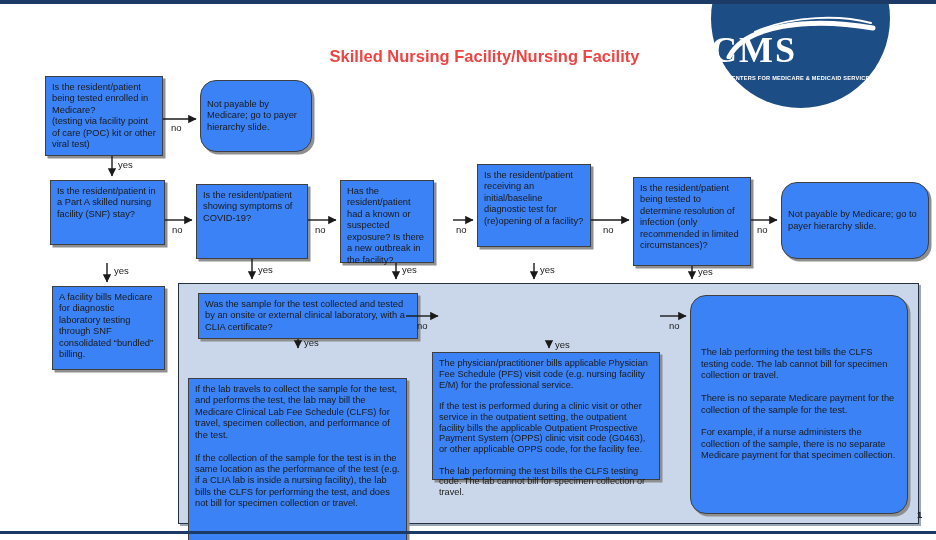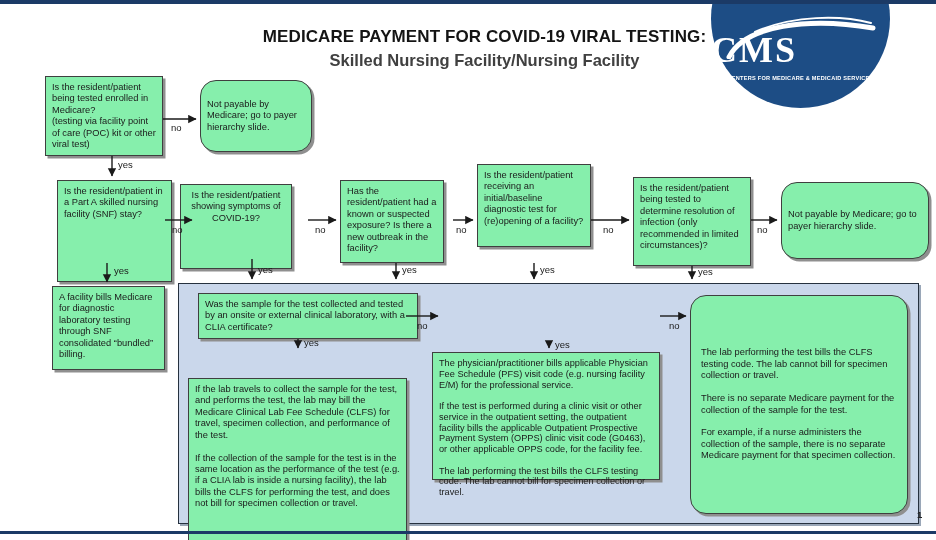--- a/index.html
+++ b/index.html
@@ -6,39 +6,39 @@
   body { font-family: "Liberation Sans", "DejaVu Sans", sans-serif; background: #fff; }
   #canvas {
     position: relative; width: 936px; height: 540px;
     background: #fff; overflow: hidden;
   }
   .topbar { position: absolute; left: 0; top: 0; width: 936px; height: 4px; background: #1b3a66; z-index: 8; }
   .bottombar { position: absolute; left: 0; top: 531px; width: 936px; height: 3px; background: #1b3a66; z-index: 8; }
 
   .title-wrap { position: absolute; left: 232px; top: 27px; width: 505px; text-align: center; z-index: 4; }
   .title-l1 { font-size: 17px; font-weight: bold; color: #141414; letter-spacing: 0.1px; }
-  .title-l2 { font-size: 16.5px; font-weight: bold; color: #404040; margin-top: 4px; }
+  .title-l2 { font-size: 16.5px; font-weight: bold; color: #ef4444; margin-top: 20px; }
 
   .logo-circle {
     position: absolute; left: 711px; top: -71px; width: 179px; height: 179px;
     background: #1d4d85; border-radius: 50%; z-index: 3;
   }
   .logo-acronym {
     position: absolute; top: 103px; left: 0; width: 100%; 
     font-family: "Liberation Serif", "DejaVu Serif", serif;
     color: #fff; font-weight: bold; font-size: 36px; line-height: 1; letter-spacing: 2px;
   }
   .logo-tagline {
     position: absolute; top: 146px; left: 0; width: 100%; text-align: center;
     color: #fff; font-size: 5.6px; letter-spacing: 0.25px; font-weight: bold;
   }
   .logo-swoosh { position: absolute; left: 10px; top: 86px; }
 
   .fbox {
-    position: absolute; background: #86efac; border: 1.3px solid #3f3f3f;
+    position: absolute; background: #3b82f6; border: 1.3px solid #3f3f3f;
     box-shadow: 2.5px 2.5px 0 #8f8f8f;
     font-size: 9.3px; line-height: 1.23; color: #1a1a1a;
     padding: 5px 6px; white-space: pre-line; z-index: 2;
   }
   .vcenter { display: flex; align-items: center; border-radius: 16px; }
   .vcenter > span { display: block; }
 
   .container-blue {
     position: absolute; left: 178px; top: 283px; width: 741px; height: 241px;
     background: #cad7eb; border: 1.5px solid #26313f; box-shadow: 2px 2px 0 #9aa7b8;
@@ -56,40 +56,39 @@
 </style>
 </head>
 <body>
 
 <div id="canvas">
 
   <div class="topbar"></div>
   <div class="bottombar"></div>
 
   <div class="title-wrap">
-    <div class="title-l1">MEDICARE PAYMENT FOR COVID-19 VIRAL TESTING:</div>
     <div class="title-l2">Skilled Nursing Facility/Nursing Facility</div>
   </div>
 
   <div class="logo-circle">
     <svg class="logo-swoosh" width="160" height="44" viewBox="0 0 160 44">
       <path d="M8,42 C24,10 88,2 152,13" stroke="#ffffff" stroke-width="5" fill="none" stroke-linecap="round"></path>
       <path d="M34,17 C72,0 120,0 150,8" stroke="#ffffff" stroke-width="2" fill="none" stroke-linecap="round"></path>
     </svg>
     <div class="logo-acronym">CMS</div>
     <div class="logo-tagline">CENTERS FOR MEDICARE &amp; MEDICAID SERVICES</div>
   </div>
 
   <div class="fbox" style="left:45px; top:76px; width:118px; height:80px;">Is the resident/patient being tested enrolled in Medicare?
 (testing via facility point of care (POC) kit or other viral test)</div>
   <div class="fbox vcenter" style="left:200px; top:80px; width:112px; height:72px;"><span>Not payable by Medicare; go to payer hierarchy slide.</span></div>
 
-  <div class="fbox" style="left:57px; top:180px; width:115px; height:102px;">Is the resident/patient in a Part A skilled nursing facility (SNF) stay?</div>
-  <div class="fbox" style="left:180px; top:184px; width:112px; height:85px;text-align:center;">Is the resident/patient showing symptoms of COVID-19?</div>
-  <div class="fbox" style="left:340px; top:180px; width:104px; height:83px;">Has the resident/patient had a known or suspected exposure? Is there a new outbreak in the facility?</div>
+  <div class="fbox" style="left:50px; top:180px; width:115px; height:65px;">Is the resident/patient in a Part A skilled nursing facility (SNF) stay?</div>
+  <div class="fbox" style="left:196px; top:184px; width:112px; height:75px;">Is the resident/patient showing symptoms of COVID-19?</div>
+  <div class="fbox" style="left:340px; top:180px; width:94px; height:83px;">Has the resident/patient had a known or suspected exposure? Is there a new outbreak in the facility?</div>
   <div class="fbox" style="left:477px; top:164px; width:114px; height:83px;">Is the resident/patient receiving an initial/baseline diagnostic test for (re)opening of a facility?</div>
   <div class="fbox" style="left:633px; top:177px; width:118px; height:89px;">Is the resident/patient being tested to determine resolution of infection (only recommended in limited circumstances)?</div>
   <div class="fbox vcenter" style="left:781px; top:182px; width:148px; height:77px;"><span>Not payable by Medicare; go to payer hierarchy slide.</span></div>
 
   <div class="fbox" style="left:52px; top:286px; width:113px; height:84px;">A facility bills Medicare for diagnostic laboratory testing through SNF consolidated “bundled” billing.</div>
 
   <div class="container-blue"></div>
 
   <div class="fbox" style="left:198px; top:293px; width:220px; height:46px;">Was the sample for the test collected and tested by an onsite or external clinical laboratory, with a CLIA certificate?</div>
   <div class="fbox" style="left:188px; top:352px; width:219px; height:166px;margin-top:26px;">If the lab travels to collect the sample for the test, and performs the test, the lab may bill the Medicare Clinical Lab Fee Schedule (CLFS) for travel, specimen collection, and performance of the test.

